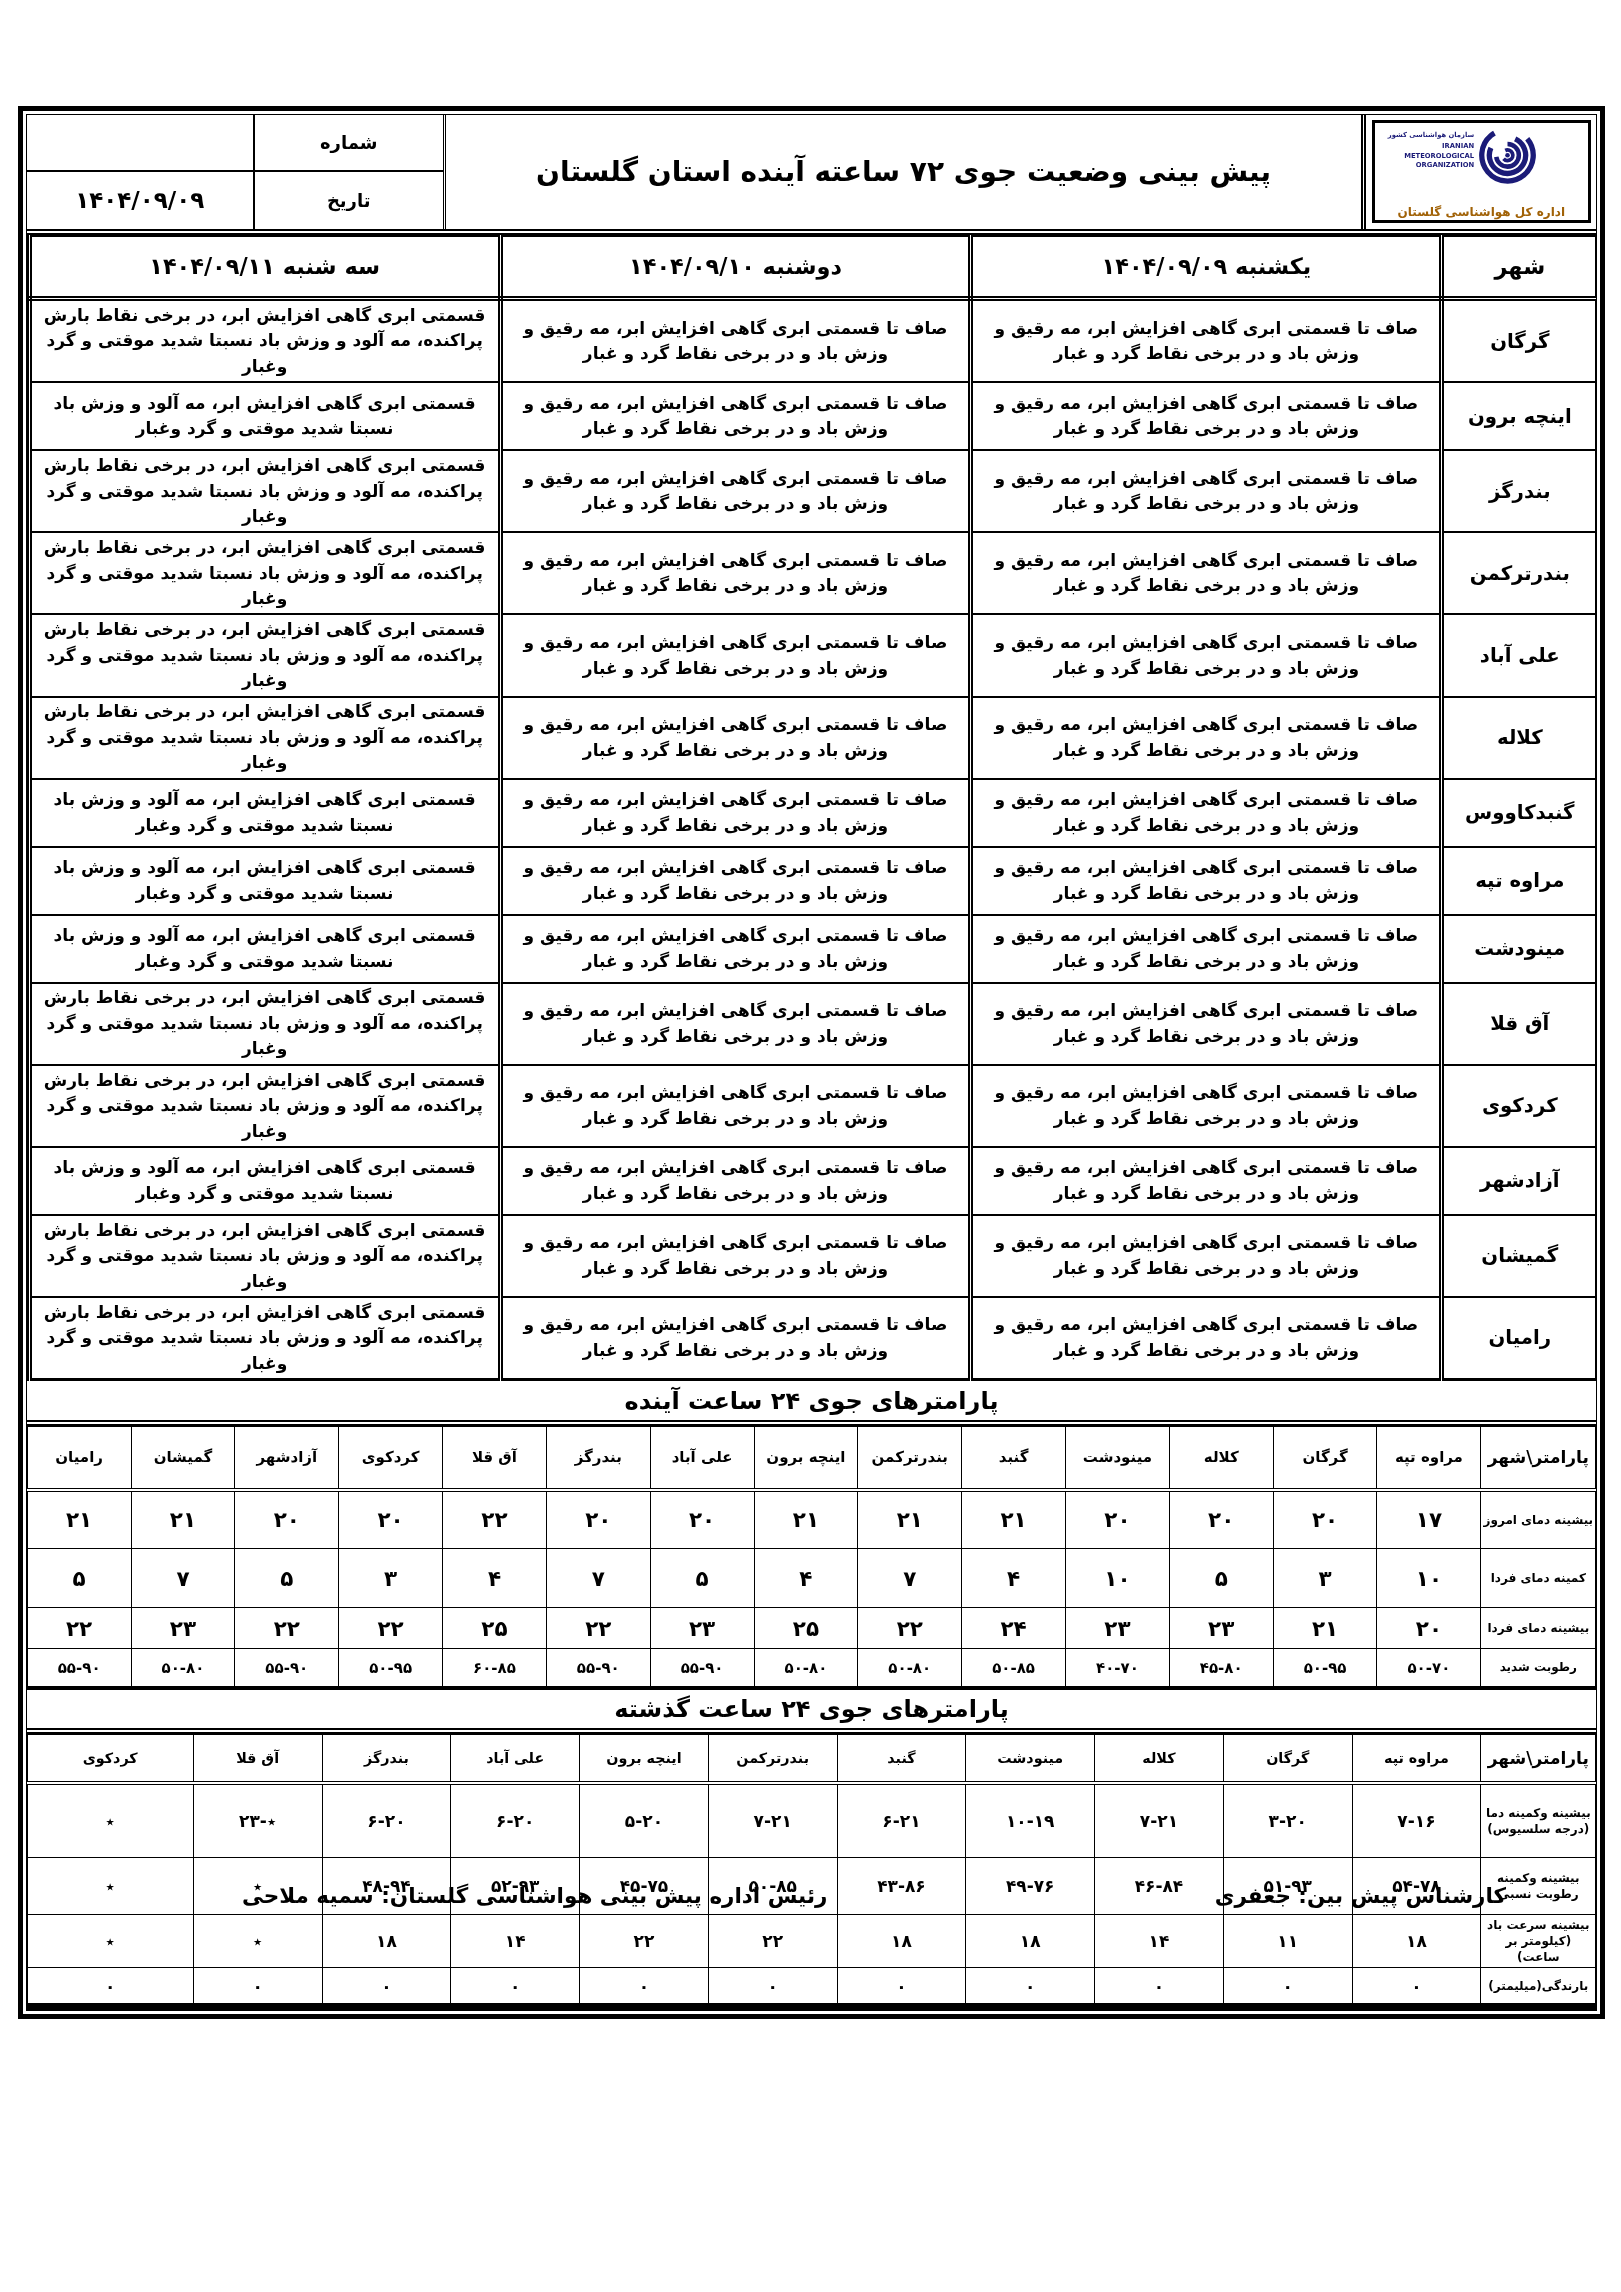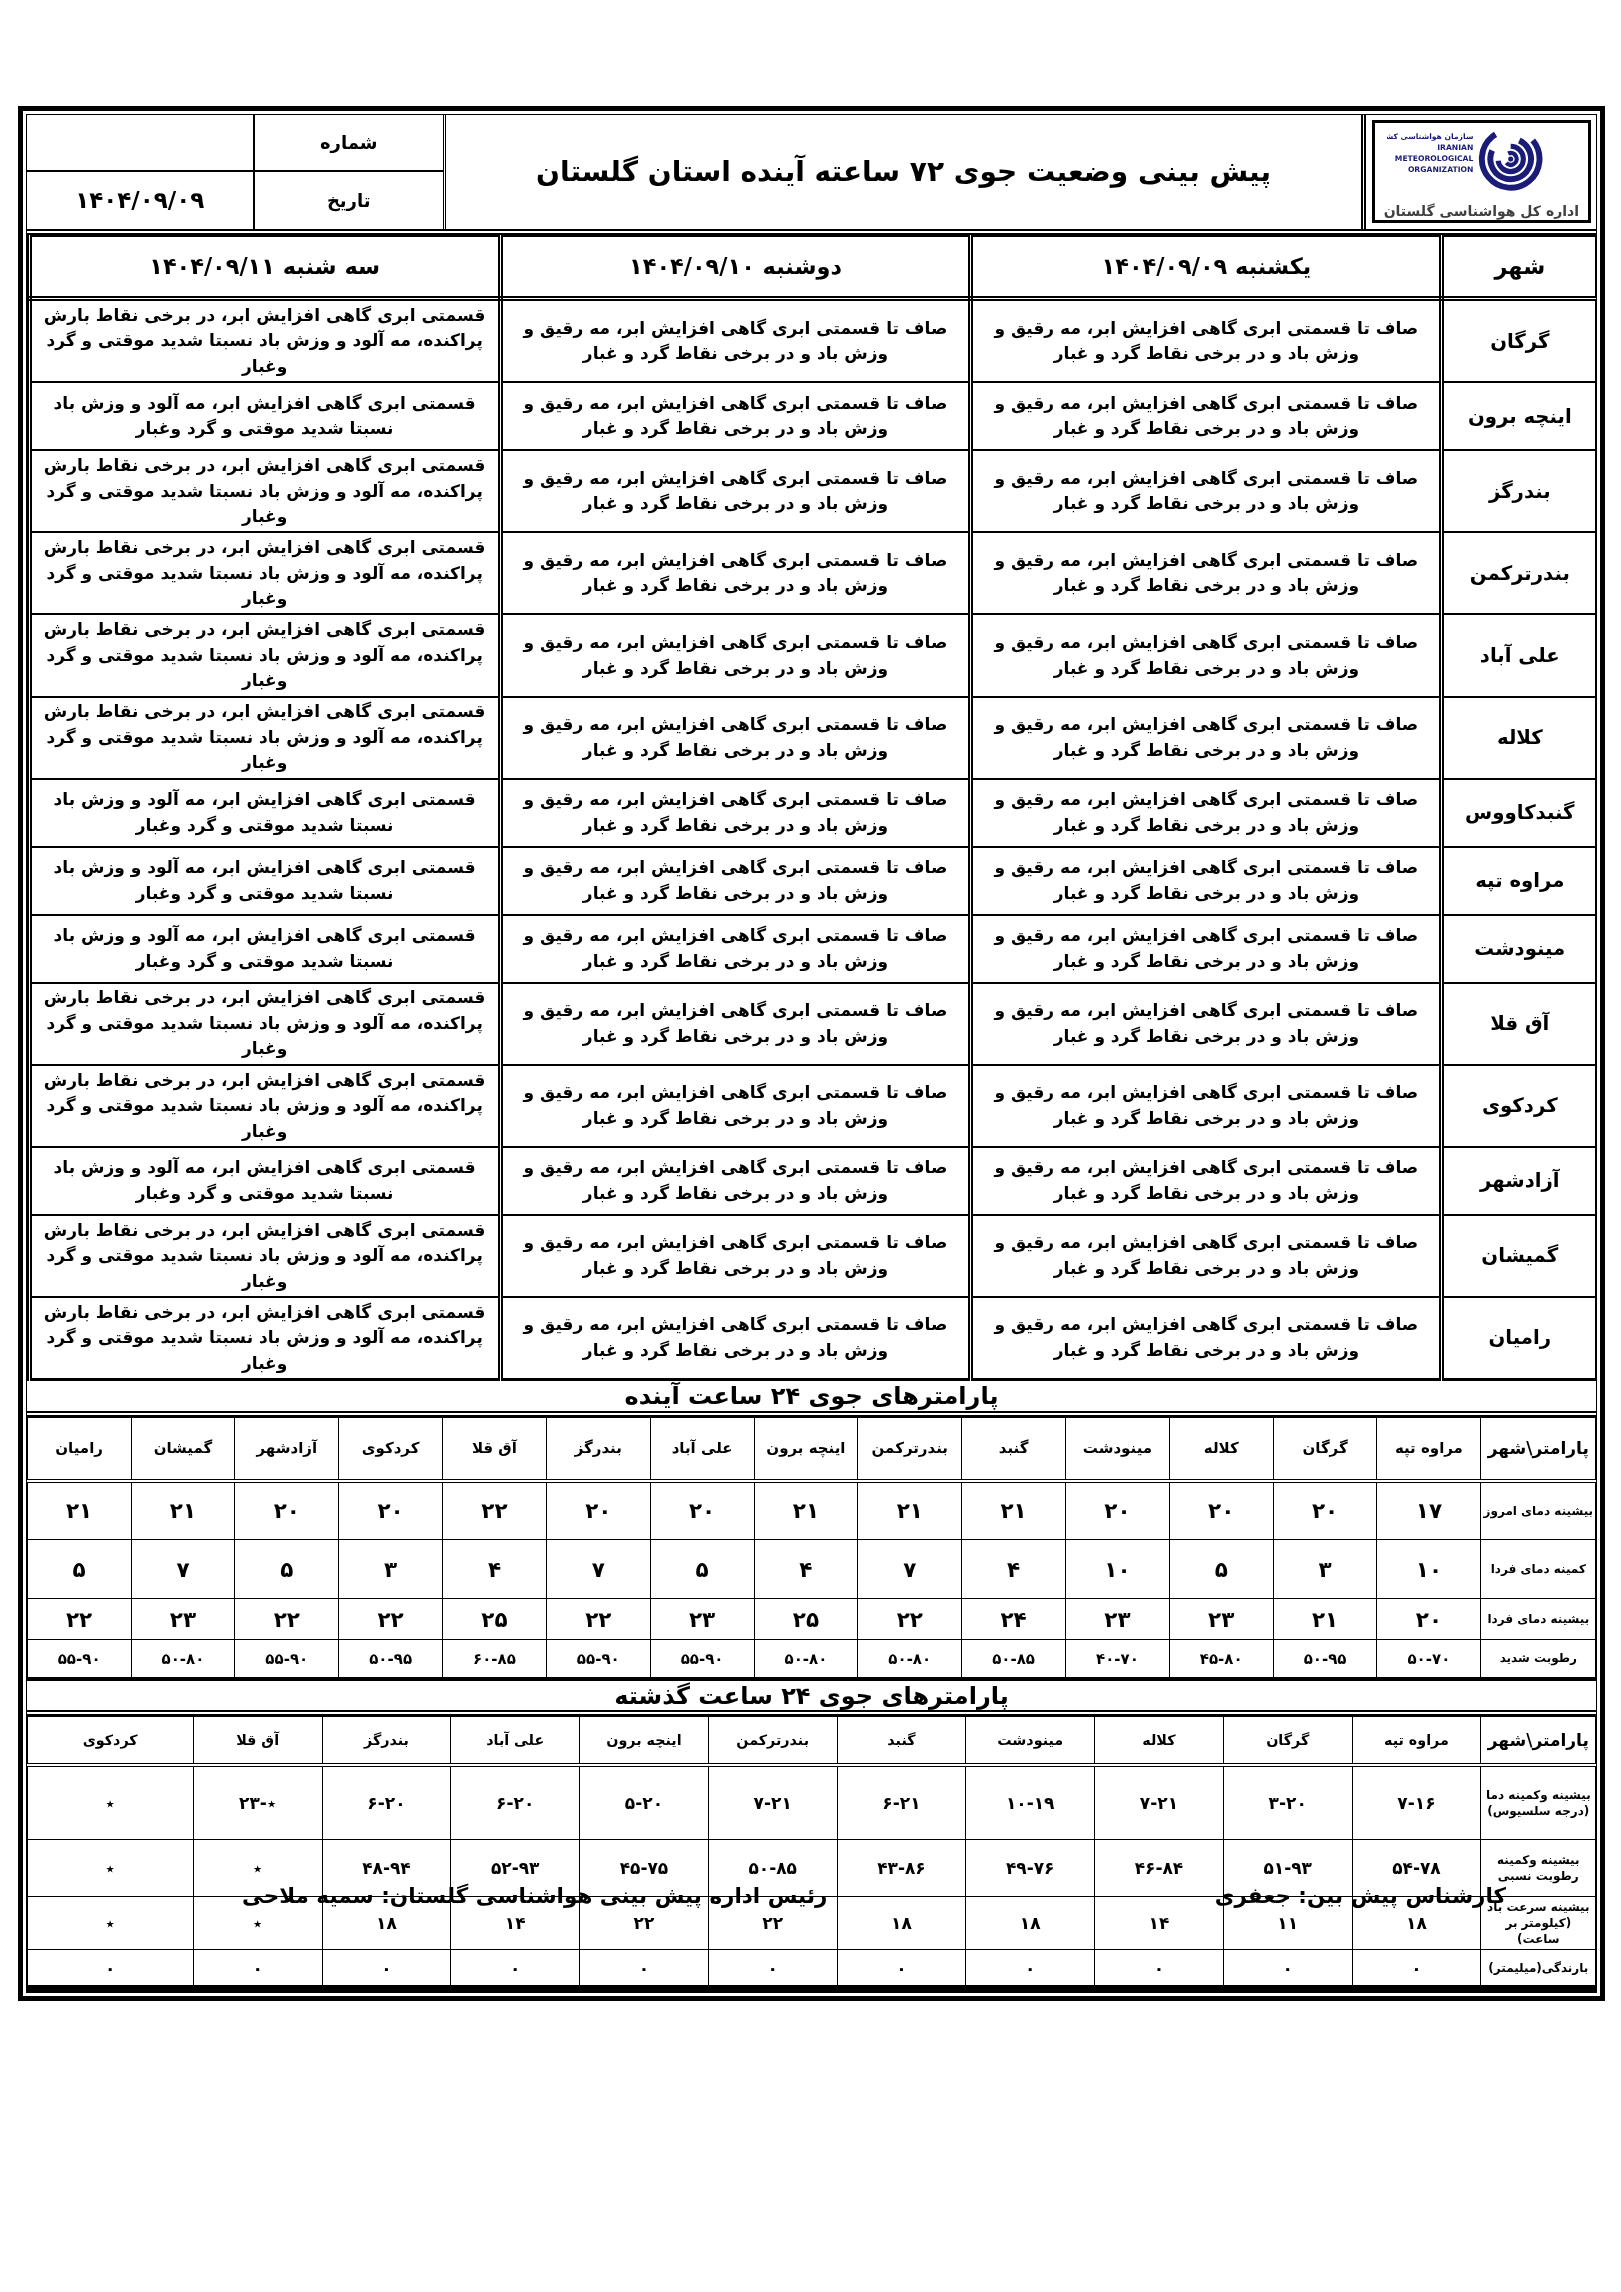--- a/index.html
+++ b/index.html
@@ -11,21 +11,21 @@
   .doc {
     position: absolute; top: 106px; left: 18px; right: 16px;
     border: 5.4px solid #000;
   }
   .doc-inner { margin: 2.7px; border: 1.8px solid #000; }
 
   
   .header { display: flex; height: 120px; border-bottom: 6.3px double #000; }
   .logo-cell { width: 235px; border-left: 5.4px double #000; padding: 5.4px; display:flex; align-items:center; justify-content:center; }
   .logo-box { border: 3.6px solid #000; width: 100%; height: 100%; display:flex; flex-direction:column; align-items:center; justify-content:center; padding: 1.8px; }
-  .logo-caption { color: #404040; font-weight: 700; font-size: 14px; margin-top: 3px; white-space: nowrap; }
+  .logo-caption { color: #a16207; font-weight: 700; font-size: 12px; margin-top: 13px; white-space: nowrap; }
   .title-cell { flex: 1; display:flex; align-items:center; justify-content:center;
     font-size: 28px; font-weight: 700; border-left: 3.6px double #000; }
   .numdate { width: 416px; display: grid; grid-template-columns: 190px 1fr; grid-template-rows: 1fr 1fr; }
   .nd-cell { display:flex; align-items:center; justify-content:center; font-weight:700;text-align:right; }
   .nd-label { border-left: 2.7px double #000; font-size: 18px; }
   .b-b { border-bottom: 2.7px double #000; }
   .nd-value { font-size: 23px; }
 
   
   table { width: 100%; border-collapse: collapse; table-layout: fixed; }
@@ -35,21 +35,21 @@
   #forecast-table thead tr { height: 63px; }
   #forecast-table thead th { font-size: 22.4px; border-bottom: 5.4px double #000; }
   #forecast-table tbody tr { height: 68px; }
   #forecast-table td, #forecast-table th { border-top-width: 2.7px; border-bottom-width: 2.7px; }
   .city-cell { font-size: 19.7px; border-left: 5.4px double #000 !important; }
   .wx-cell { font-size: 17px; line-height: 1.5; padding: 1.8px 7.2px;
     border-left: 5.4px double #000 !important; border-right: 5.4px double #000 !important; }
   #forecast-table { border-bottom: 3.6px solid #000; }
 
   
-  .section-title { height: 36px; display:flex; align-items:center; justify-content:center;
+  .section-title { height: 45px; display:flex; align-items:center; justify-content:center;
     font-size: 24px; font-weight: 700; border-bottom: 6.3px double #000; }
   .section-title.past { border-top: 1.8px solid #000; }
 
   
   .params th.corner-cell { font-size: 17px; }
   .params th.city-head { font-size: 15px; padding: 1.8px; }
   .params th.param-label { font-size: 12px; line-height: 1.35; padding: 1.8px; }
   .params thead tr th { border-bottom: 4.5px double #000; }
   .val { direction: ltr; unicode-bidi: isolate; display: inline-block; }
 

